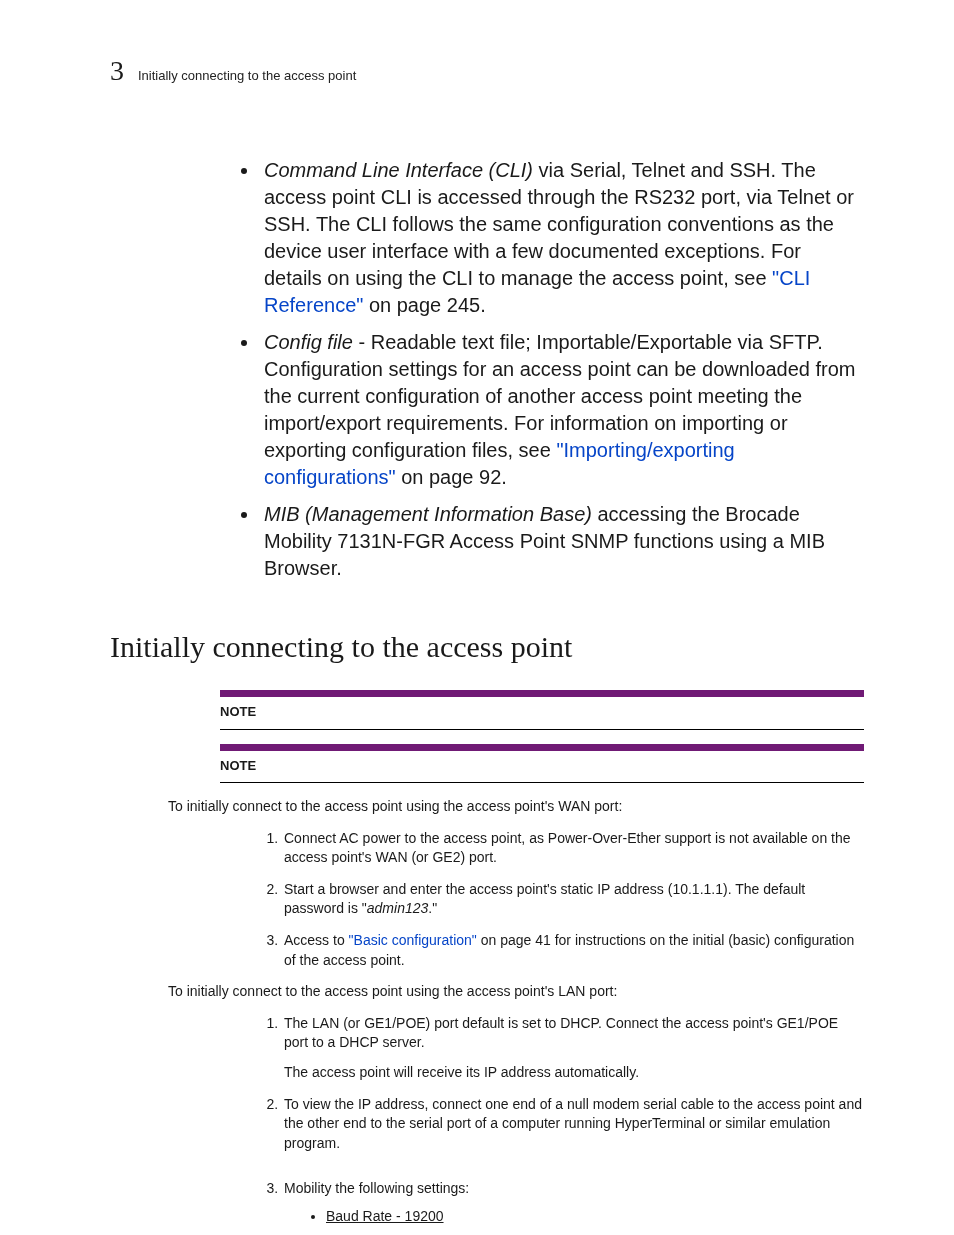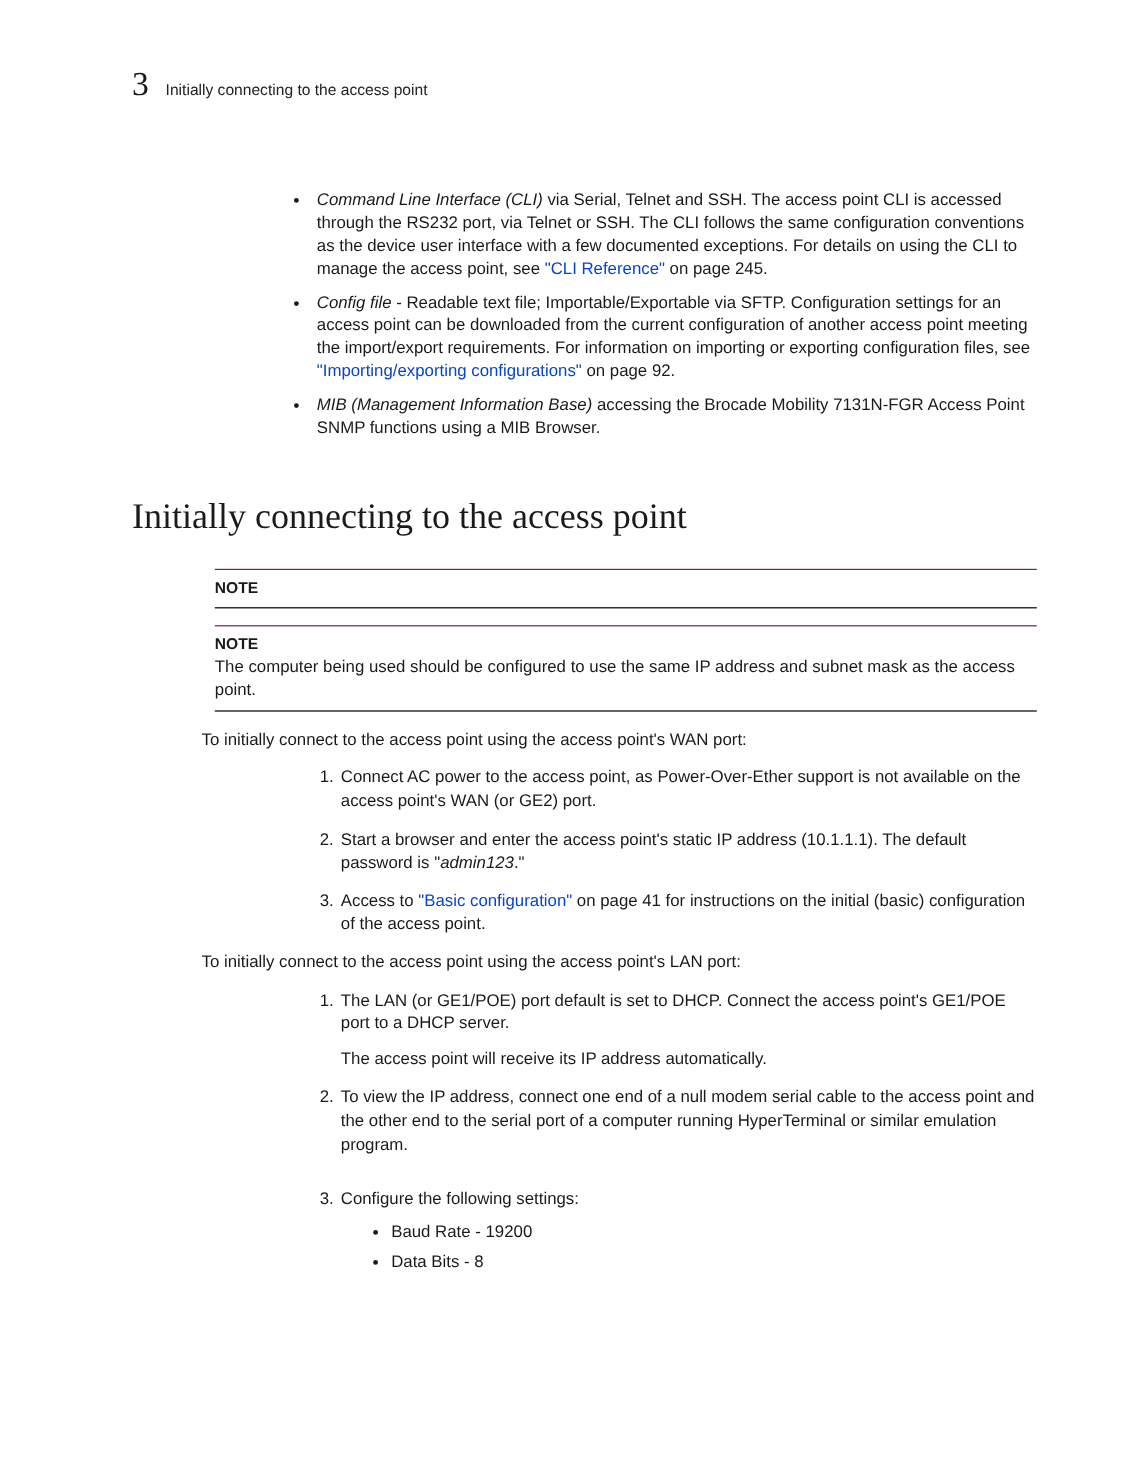--- a/index.html
+++ b/index.html
@@ -32,41 +32,41 @@
   .chaphead {
     font-size: 13px;
     color: #222;
   }
   .top-list {
     margin: 0 0 48px 0;
     padding-left: 150px;
   }
   .top-list li {
     list-style: disc;
-    font-size: 14px;
+    font-size: 20px;
     line-height: 1.35;
     margin-bottom: 10px;
     padding-left: 4px;
   }
   .top-list li .lead {
     font-style: italic;
   }
   .link {
     color: #0645c8;
     text-decoration: none;
   }
   h1.section {
     font-family: Georgia, 'Times New Roman', serif;
     font-weight: 400;
     font-size: 30px;
     margin: 36px 0 26px 0;
   }
   .notebox {
-    margin: 0 0 14px 69px;
-    border-top: 1px solid #701a75;
+    margin: 0 0 14px 110px;
+    border-top: 7px solid #701a75;
     border-bottom: 1px solid #000;
     padding: 6px 0 8px 0;
     font-size: 14px;
     line-height: 1.35;
   }
   .notebox .nlabel {
     font-weight: bold;
     font-size: 13px;
   }
   h2.subsec {
@@ -95,20 +95,21 @@
     display: block;
     margin-top: 10px;
   }
   ul.inner {
     list-style: disc;
     margin: 8px 0 0 24px;
     padding-left: 18px;
   }
   ul.inner li {
     margin-bottom: 6px;
+    text-decoration: underline;
   }
 </style>
 </head>
 <body>
 
 <div class="page">
 
   <div class="running-head">
     <span class="chapnum">3</span>
     <span class="chaphead">Initially connecting to the access point</span>
@@ -127,21 +128,20 @@
   </ul>
 
   <h1 class="section">Initially connecting to the access point</h1>
 
   <div class="notebox">
     <div class="nlabel">NOTE</div>
   </div>
 
   <div class="notebox">
     <div class="nlabel">NOTE</div>
-    <div>The computer being used should be configured to use the same IP address and subnet mask as the access point.</div>
   </div>
 
   <p class="body">To initially connect to the access point using the access point's WAN port:</p>
   <ol class="num">
     <li>Connect AC power to the access point, as Power-Over-Ether support is not available on the access point's WAN (or GE2) port.</li>
     <li>
       <span>Start a browser and enter the access point's static IP address (10.1.1.1). The default password is "</span><span style="font-style:italic">admin123</span><span>."</span>
     </li>
     <li>
       <span>Access to </span><a class="link" href="#">"Basic configuration"</a><span> on page 41 for instructions on the initial (basic) configuration of the access point.</span>
@@ -149,21 +149,21 @@
   </ol>
 
   <p class="body">To initially connect to the access point using the access point's LAN port:</p>
   <ol class="num">
     <li>
       <span>The LAN (or GE1/POE) port default is set to DHCP. Connect the access point's GE1/POE port to a DHCP server.</span>
       <span class="subp">The access point will receive its IP address automatically.</span>
     </li>
     <li style="margin-bottom:26px">To view the IP address, connect one end of a null modem serial cable to the access point and the other end to the serial port of a computer running HyperTerminal or similar emulation program.</li>
     <li>
-      <span>Configure the following settings:</span>
+      <span>Mobility the following settings:</span>
       <ul class="inner">
         <li>Baud Rate - 19200</li>
         <li>Data Bits - 8</li>
       </ul>
     </li>
   </ol>
 
 </div>
 
 </body></html>

